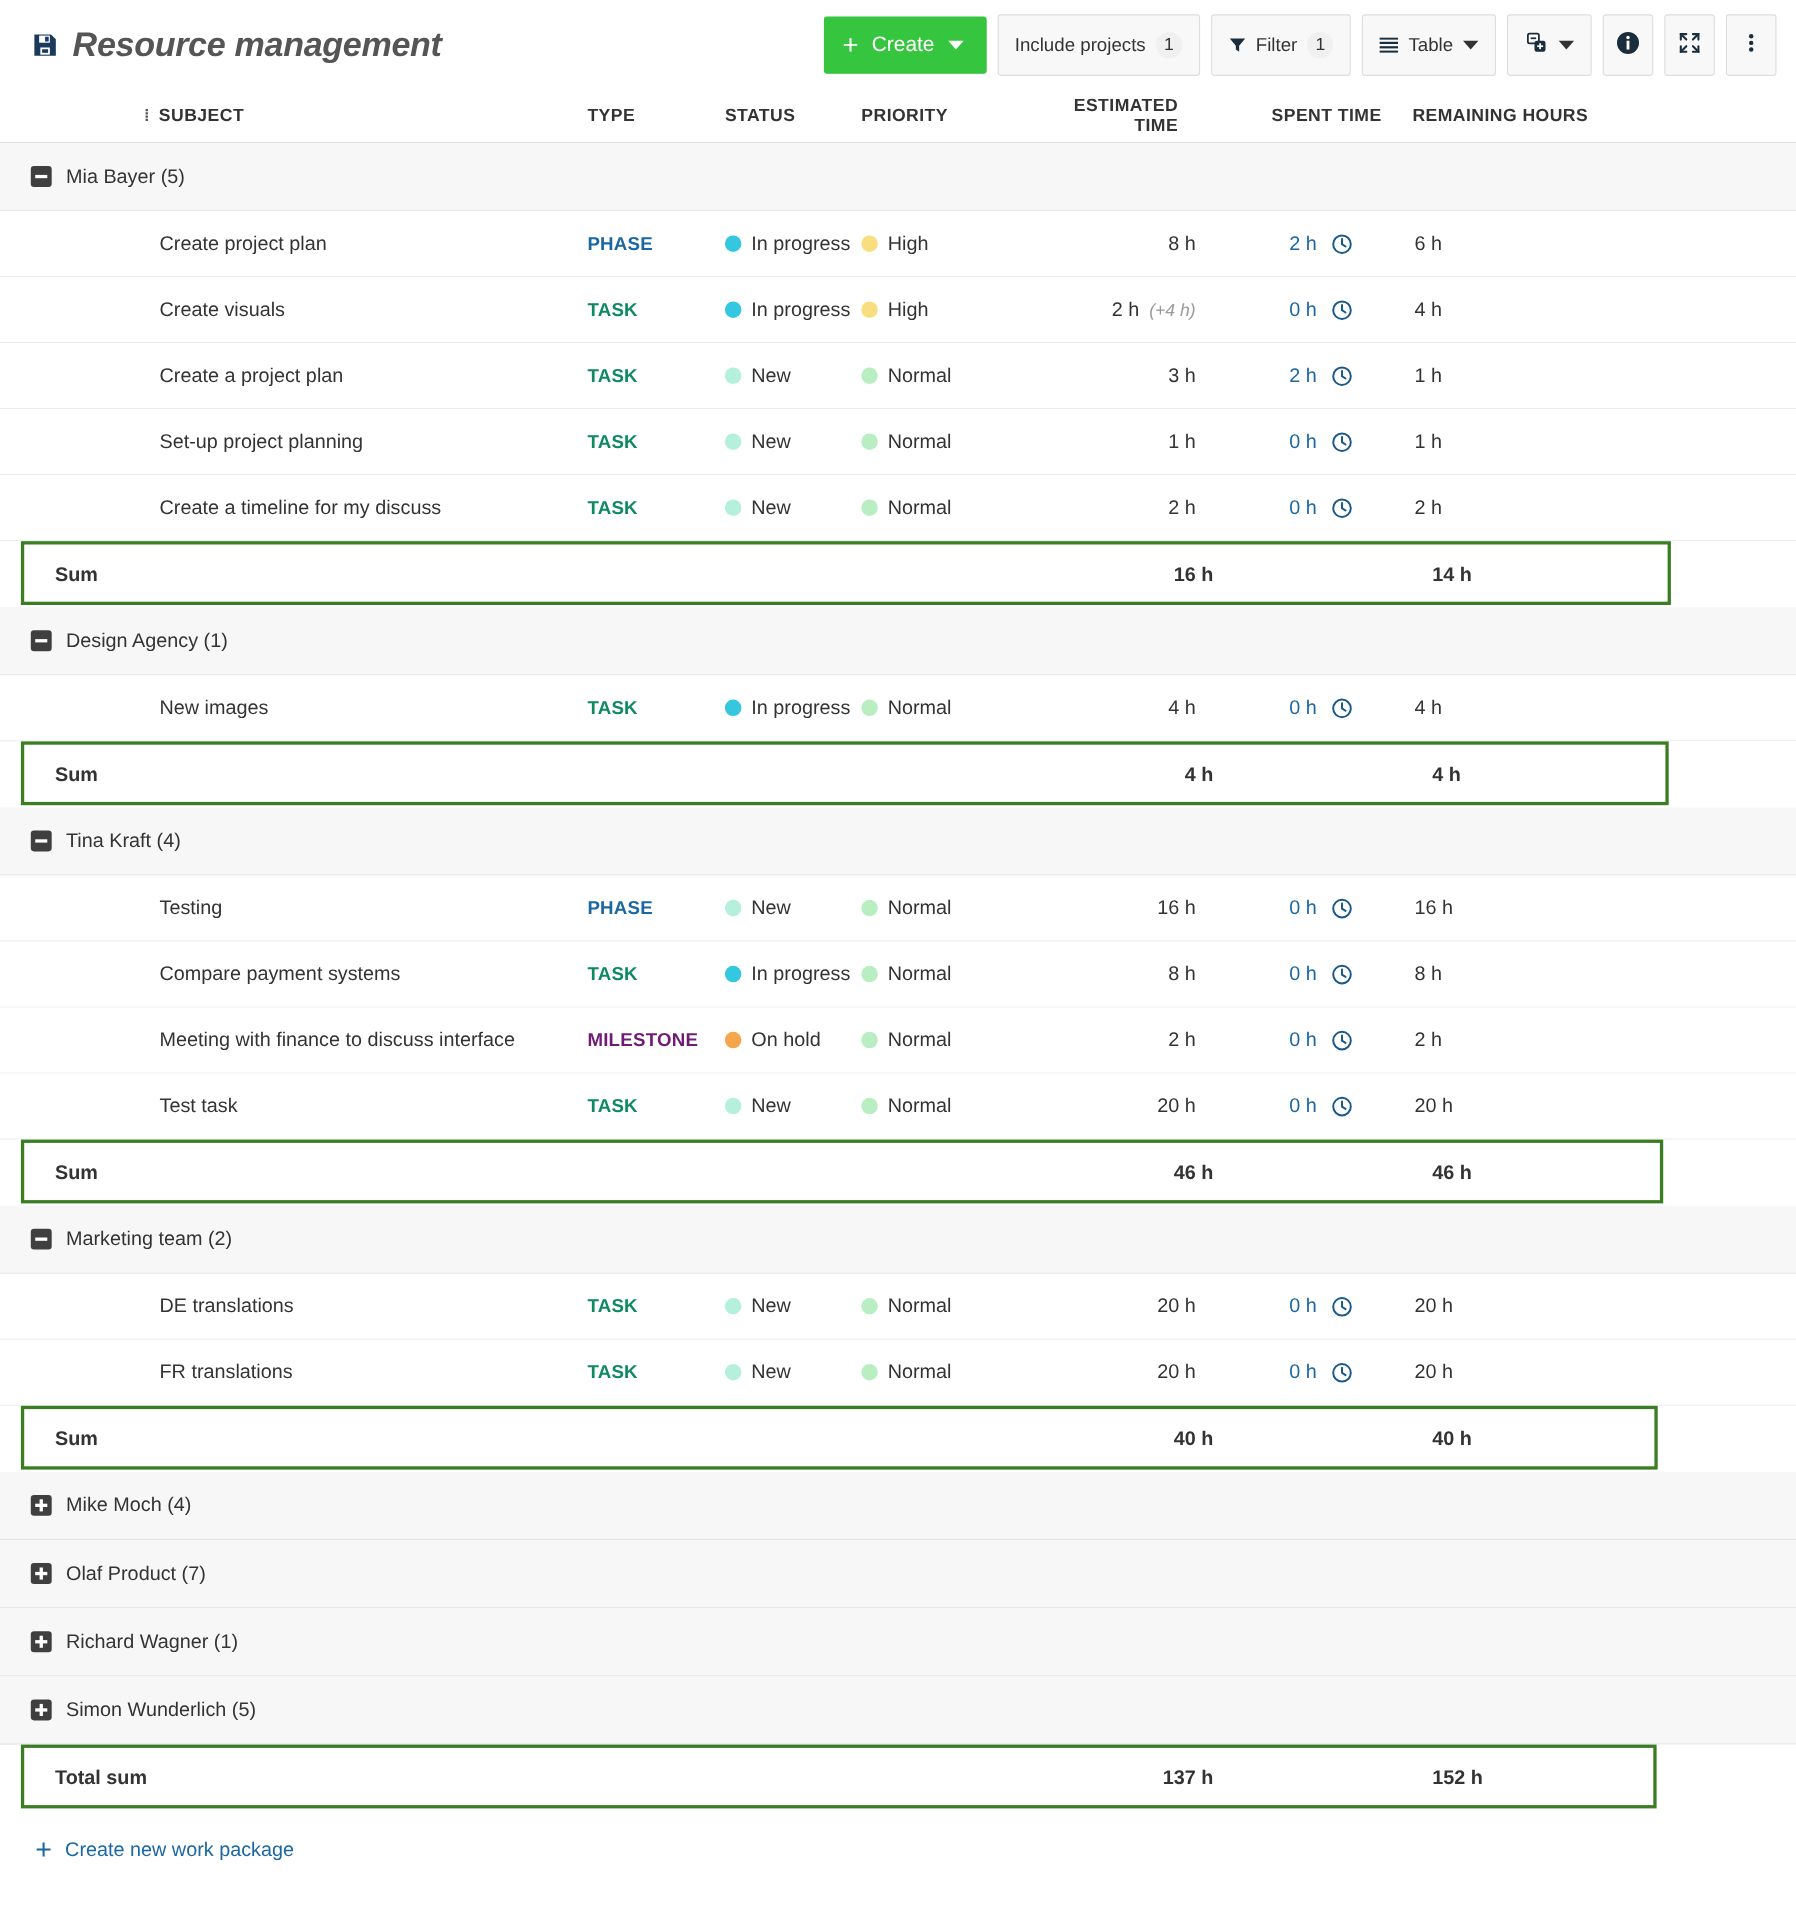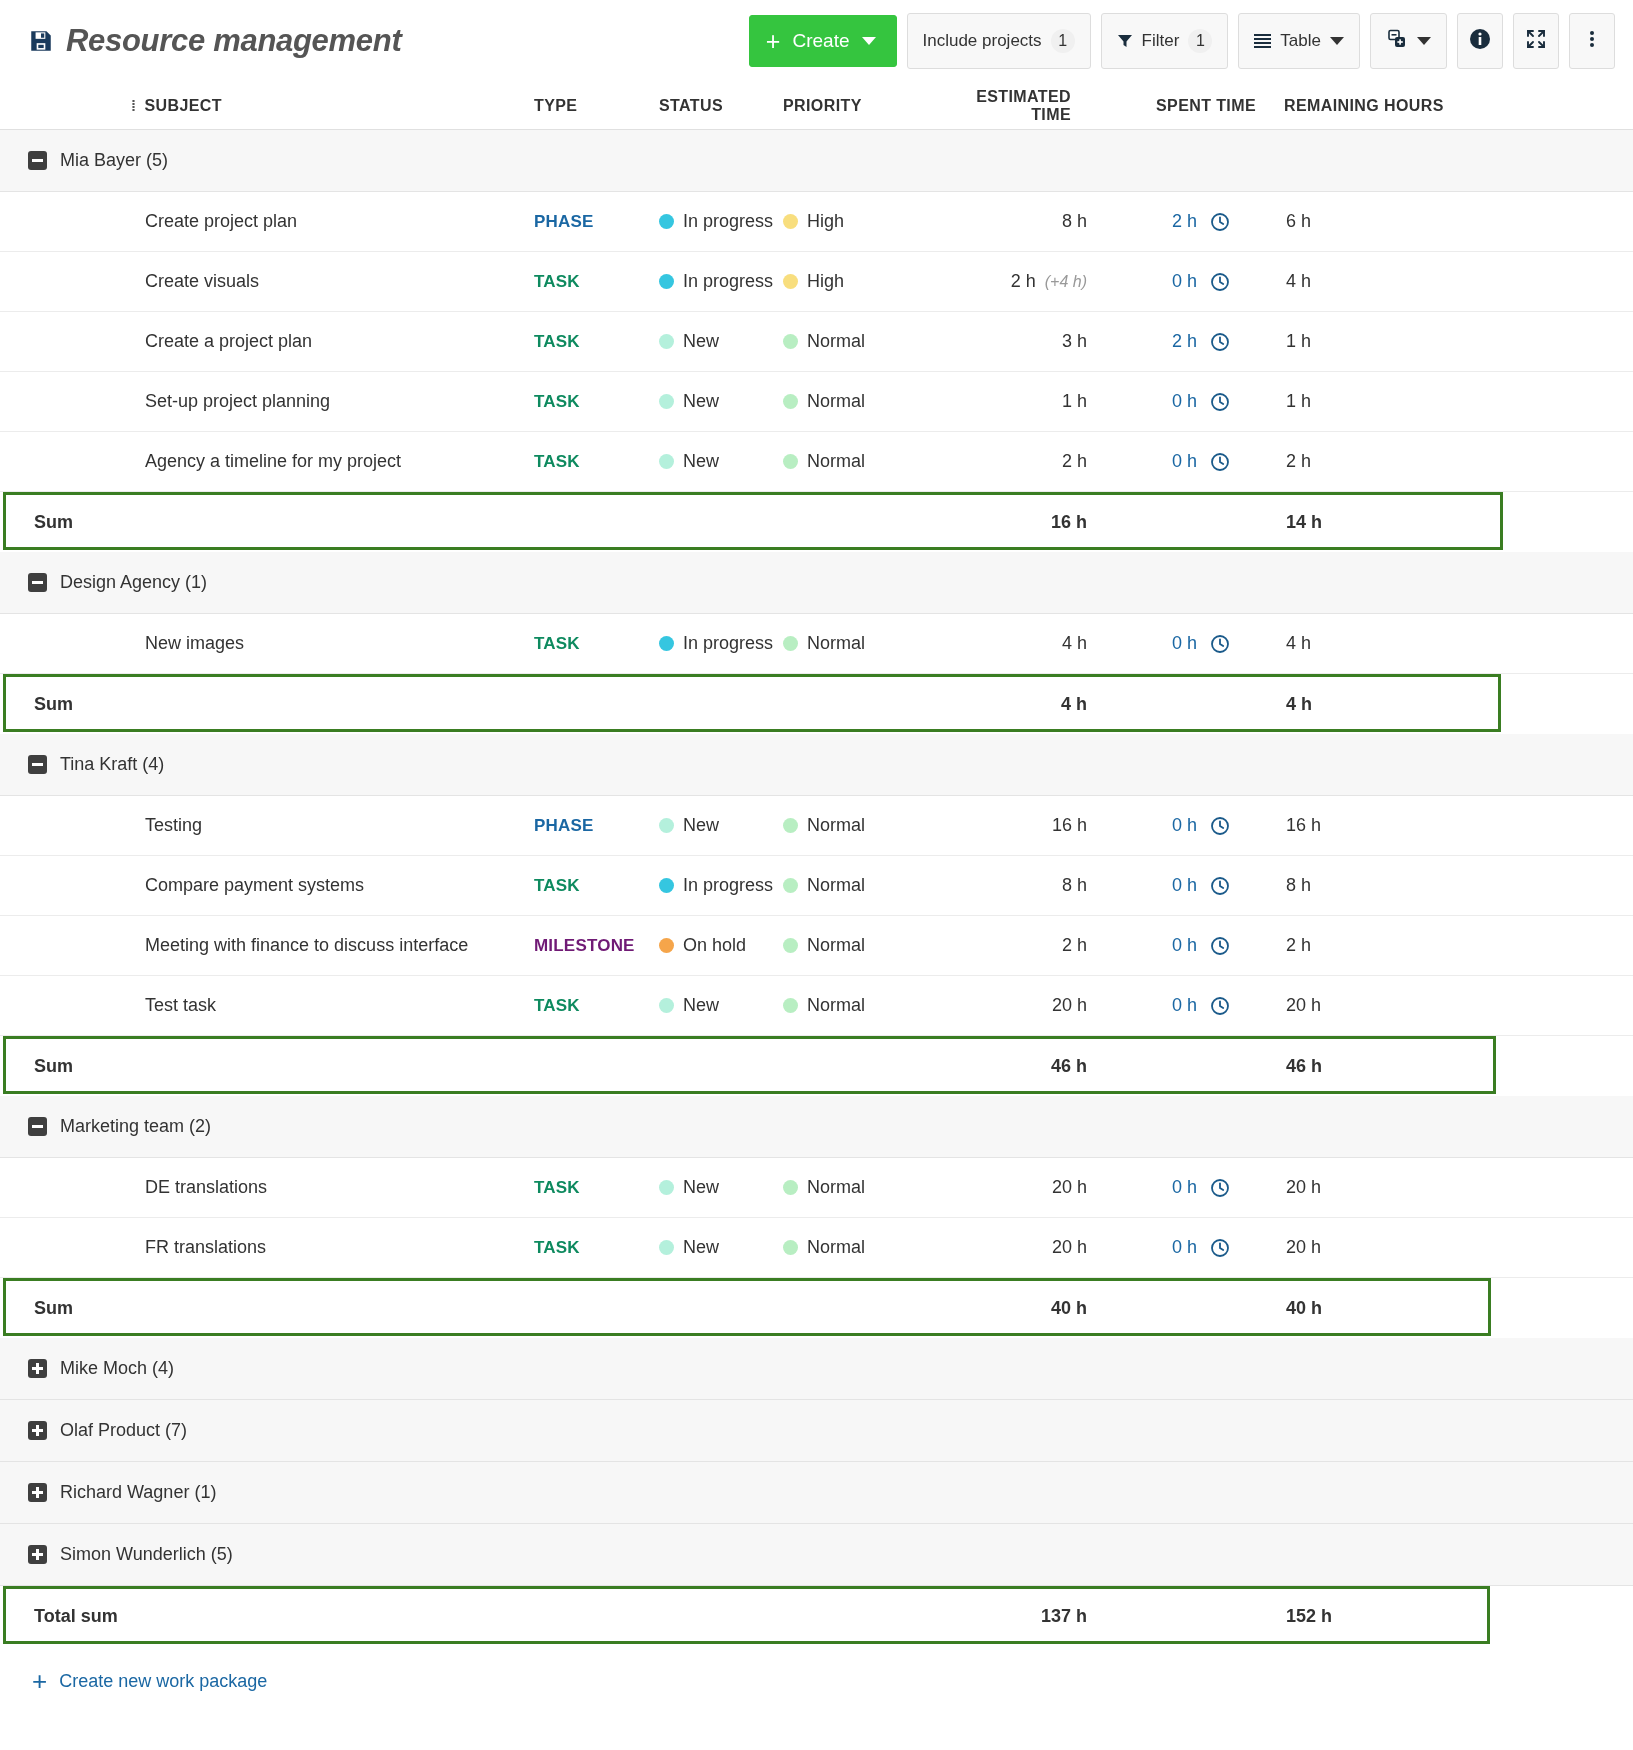--- a/index.html
+++ b/index.html
@@ -105,20 +105,21 @@
   .row.group {
     background: #f7f7f7;
     height: 62px;
     border-bottom: 1px solid #e4e4e4;
   }
   .row.sum-row {
     background: #ffffff;
     height: 60px;
     border-bottom: none;
     position: relative;
+    margin-left: 16px;
   }
   .sum-box {
     position: absolute;
     top: 0; left: 3px;
     height: 58px;
     border: 3px solid #3a7d22;
     pointer-events: none;
   }
 
   
@@ -440,21 +441,21 @@
                   <circle cx="10" cy="10" r="8"></circle>
                   <path d="M10 5.3V10l3.2 2.1" stroke-linecap="round"></path>
                 </svg>
               </span>
             </span>
           </div>
           <div class="c-remain"><span class="num">1 h</span></div>
           <div class="c-rest"></div>
         </div>
         <div class="row">
-          <div class="c-subject"><span class="subject-text">Agency a timeline for my project</span></div>
+          <div class="c-subject"><span class="subject-text">Create a timeline for my discuss</span></div>
           <div class="c-type"><span class="type-label type-TASK">TASK</span></div>
           <div class="c-status">
             <span class="status-cell">
               <span class="dot" style="background:#b4f0dc"></span>
               <span>New</span>
             </span>
           </div>
           <div class="c-priority">
             <span class="priority-cell">
               <span class="dot" style="background:#b8eec2"></span>

